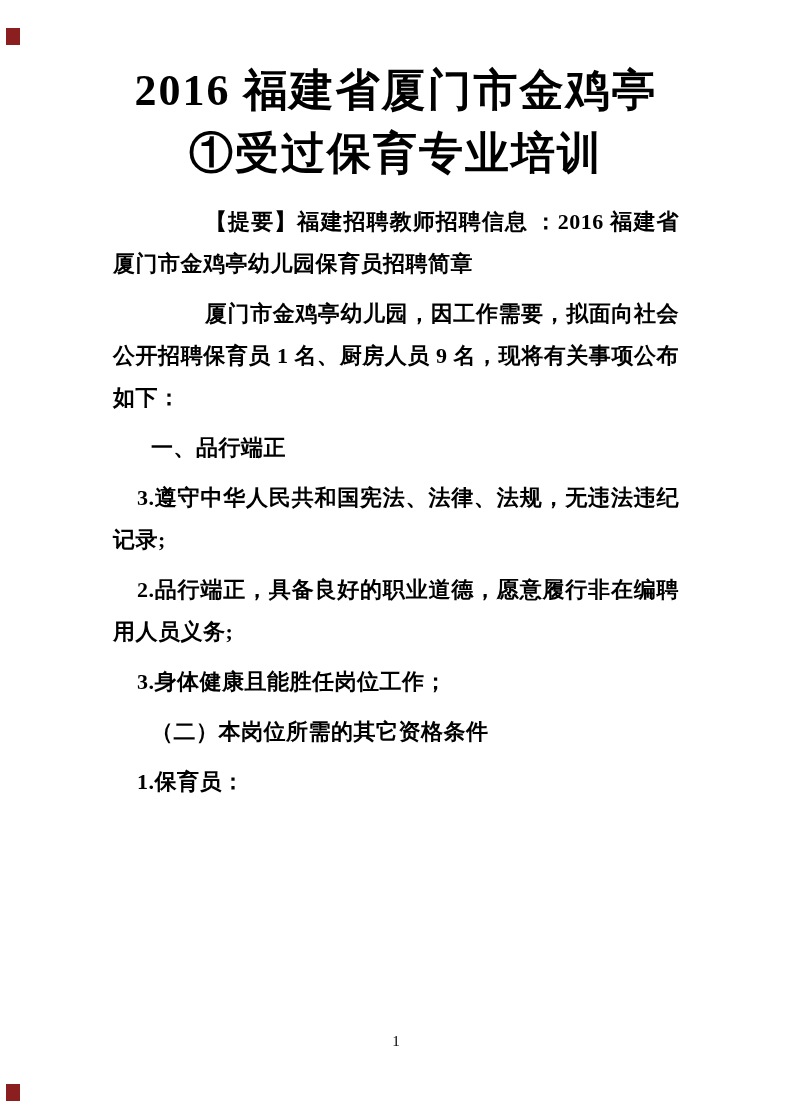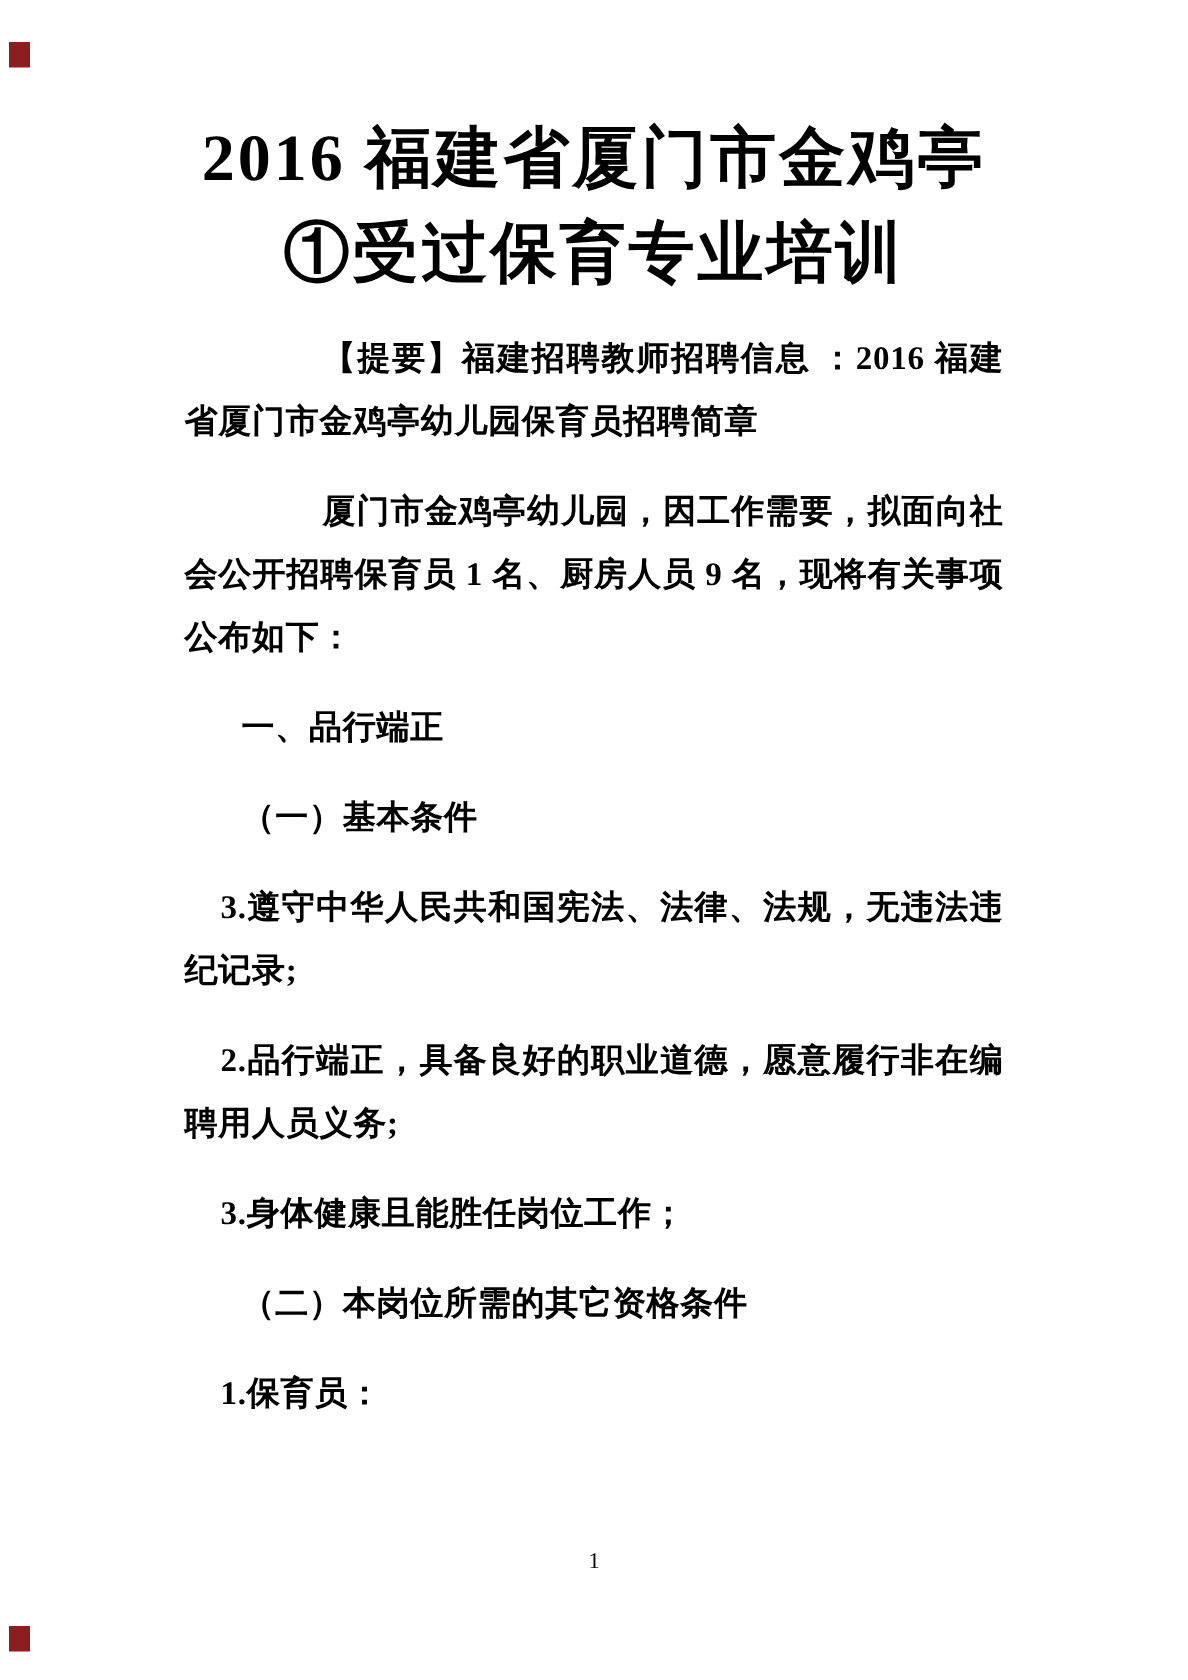--- a/index.html
+++ b/index.html
@@ -19,37 +19,37 @@
   .corner-mark {
     position: absolute;
     left: 6px;
     width: 14px;
     height: 17px;
   }
   .corner-mark.top { top: 28px; }
   .corner-mark.bottom { top: 1084px; }
   .doc-title {
     margin: 0;
-    padding: 74px 40px 0 40px;
+    padding: 59px 40px 0 40px;
     text-align: center;
     font-size: 44px;
     line-height: 63px;
     font-weight: bold;
     letter-spacing: 2px;
   }
   .doc-body {
     margin: 16px auto 0 auto;
     width: 582px;
     font-size: 22px;
     line-height: 42px;
     font-weight: bold;
     text-align: justify;
     letter-spacing: 0.5px;
   }
-  .para { margin: 18px; }
+  .para { margin: 8px; }
   .para.indent-lg { text-indent: 92px; }
   .para.indent-md { text-indent: 38px; }
   .para.indent-sm { text-indent: 24px; }
   .page-number {
     position: absolute;
     left: 0;
     right: 0;
     top: 1033px;
     text-align: center;
     font-size: 15px;
@@ -66,21 +66,20 @@
 
   <h1 class="doc-title">
     <span>2016 福建省厦门市金鸡亭</span><br>
     <span>①受过保育专业培训</span>
   </h1>
 
   <div class="doc-body" id="doc-body">
       <div class="para indent-lg">【提要】福建招聘教师招聘信息 ：2016 福建省厦门市金鸡亭幼儿园保育员招聘简章</div>
       <div class="para indent-lg">厦门市金鸡亭幼儿园，因工作需要，拟面向社会公开招聘保育员 1 名、厨房人员 9 名，现将有关事项公布如下：</div>
       <div class="para indent-md">一、品行端正</div>
-      <div class="para indent-md">（一）基本条件</div>
       <div class="para indent-sm">3.遵守中华人民共和国宪法、法律、法规，无违法违纪记录;</div>
       <div class="para indent-sm">2.品行端正，具备良好的职业道德，愿意履行非在编聘用人员义务;</div>
       <div class="para indent-sm">3.身体健康且能胜任岗位工作；</div>
       <div class="para indent-md">（二）本岗位所需的其它资格条件</div>
       <div class="para indent-sm">1.保育员：</div>
     </div>
 
   <div class="page-number">1</div>
 
   <div class="corner-mark bottom" style="background-color: rgb(139, 31, 31);"></div>

